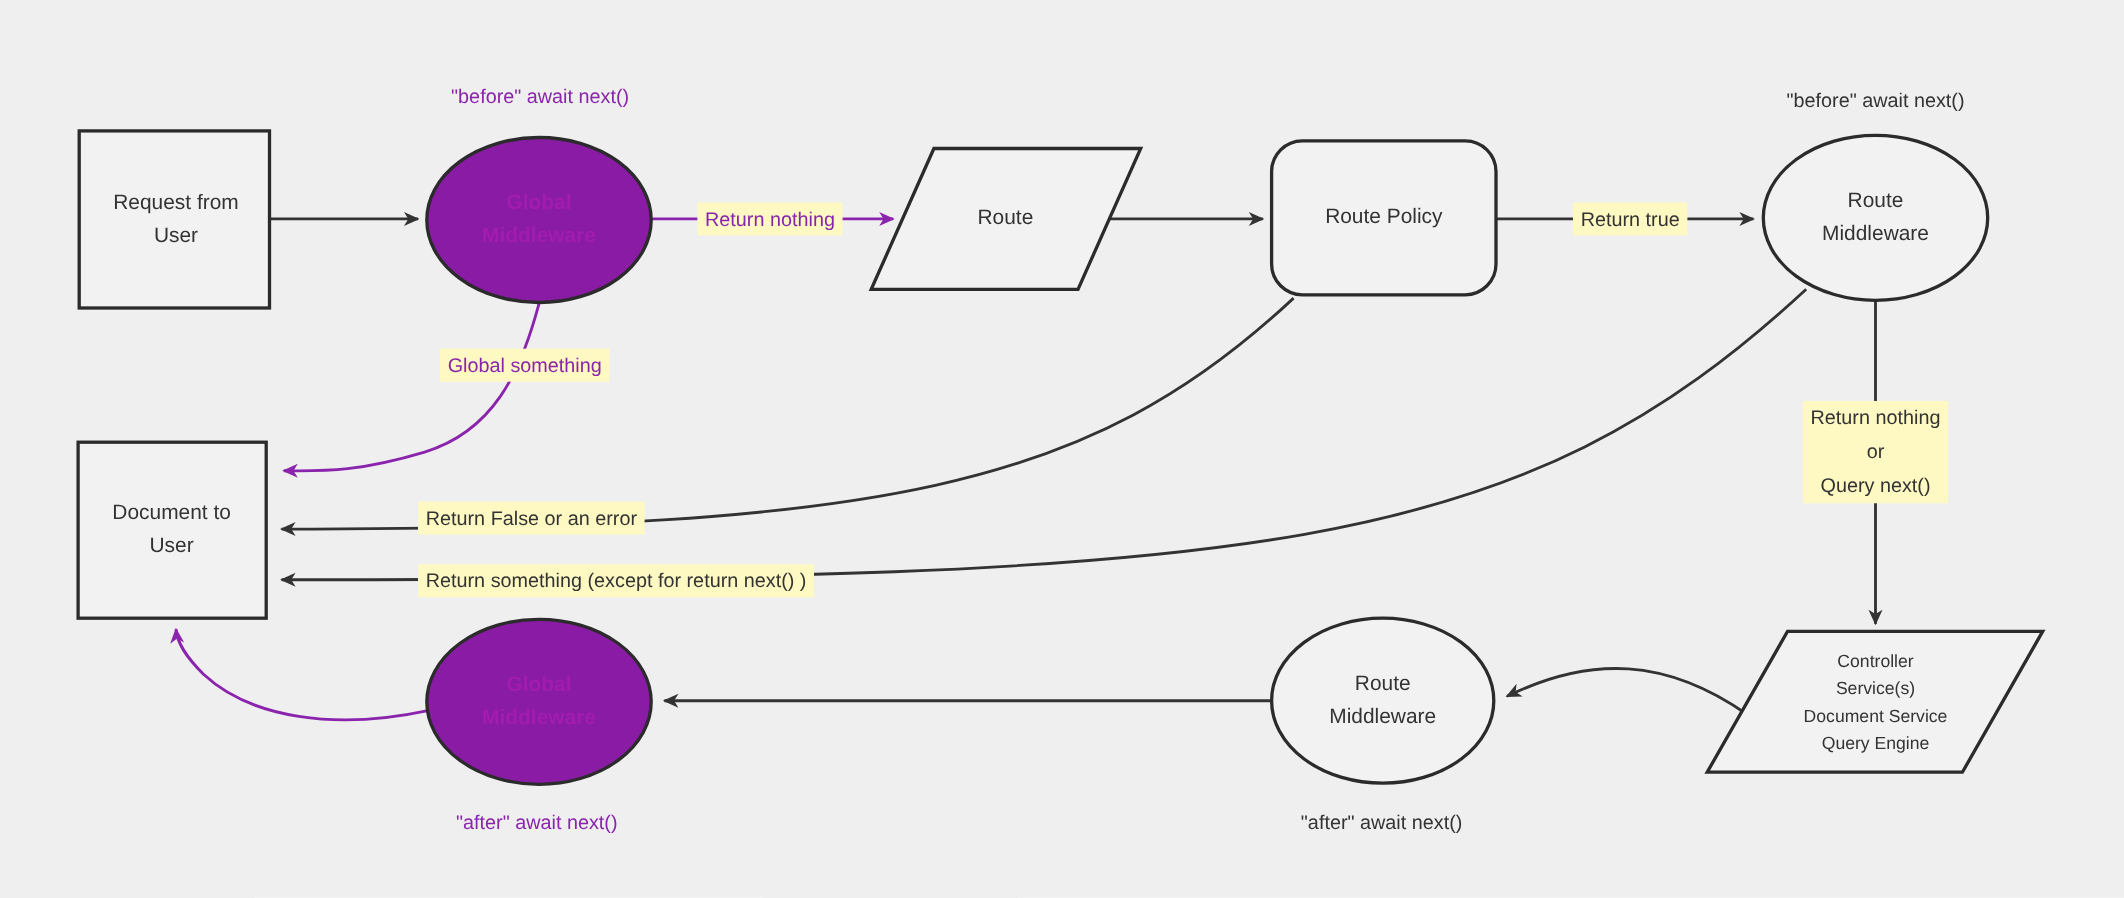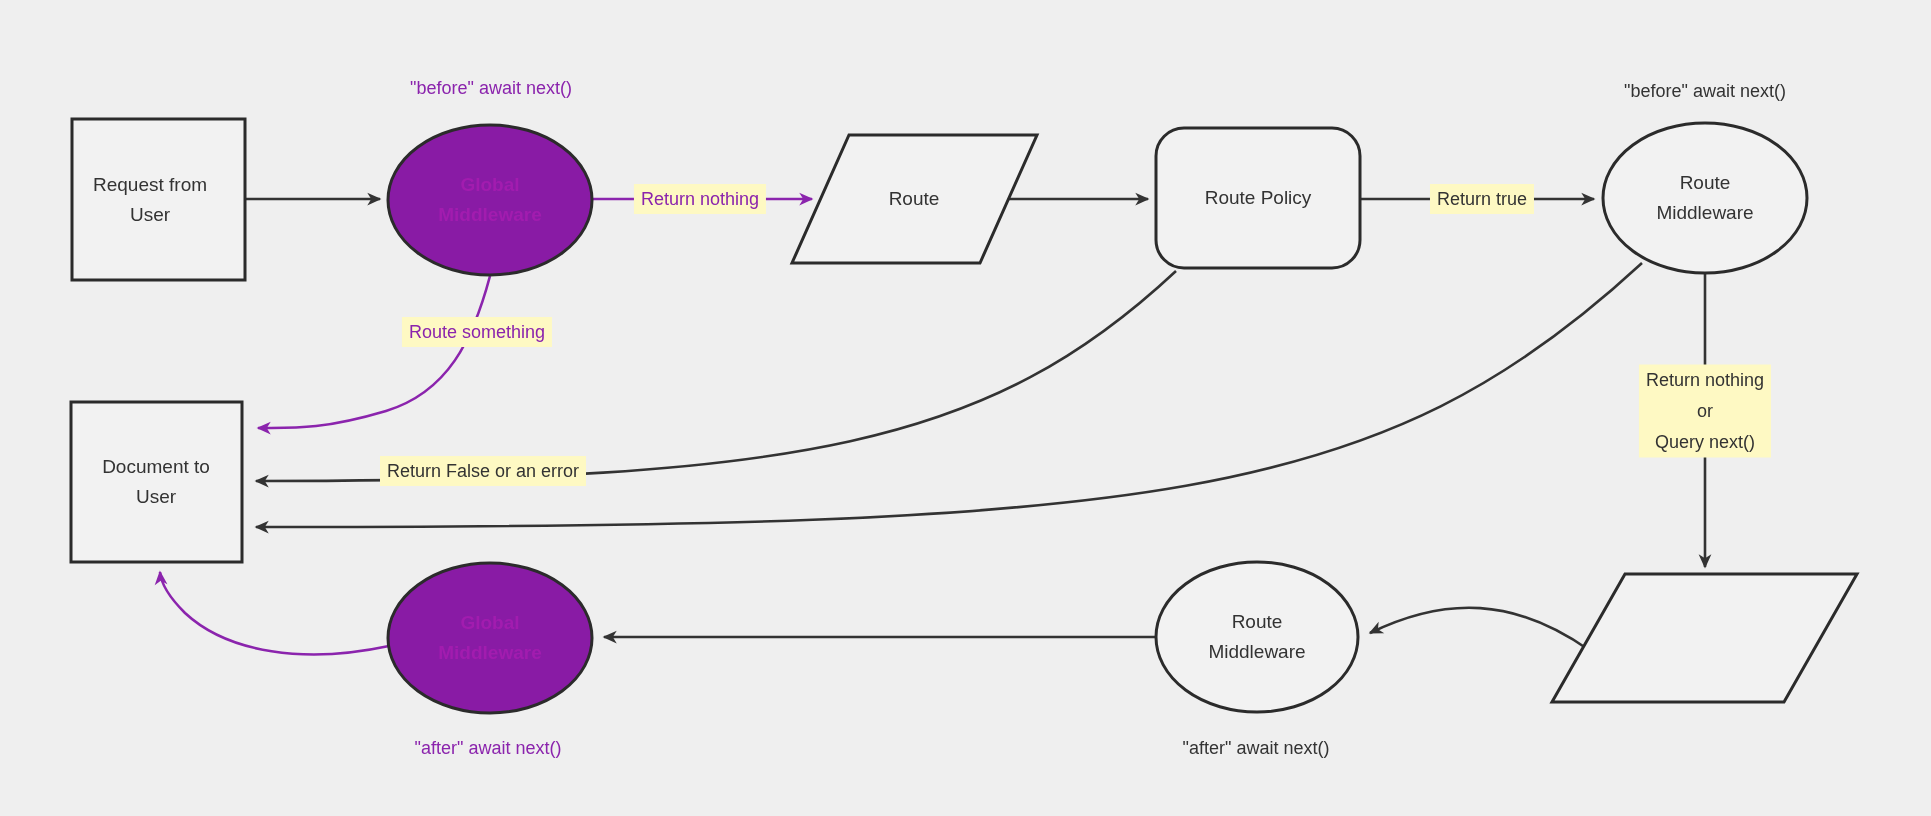--- a/index.html
+++ b/index.html
@@ -72,21 +72,21 @@
       <polygon points="849,135 1037,135 980,263 792,263" fill="#f2f2f2"></polygon>
       <rect x="1156" y="128" width="204" height="140" rx="28" fill="#f2f2f2"></rect>
       <ellipse cx="1705" cy="198" rx="102" ry="75" fill="#f2f2f2"></ellipse>
       <rect x="71" y="402" width="171" height="160" fill="#f2f2f2"></rect>
       <polygon points="1625,574 1857,574 1784,702 1552,702" fill="#f2f2f2"></polygon>
       <ellipse cx="1257" cy="637" rx="101" ry="75" fill="#f2f2f2"></ellipse>
       <ellipse cx="490" cy="638" rx="102" ry="75" fill="#891ba5"></ellipse>
     </g>
   </svg>
 
-  <div class="node-label multi" style="left:150px; top:200px;">
+  <div class="node-label multi" style="left:160px; top:200px;">
     <div>Request from</div>
     <div>User</div>
   </div>
 
   <div class="node-label white multi" style="left:490px; top:200px;">
     <div>Global</div>
     <div>Middleware</div>
   </div>
 
   <div class="node-label" style="left:914px; top:199px;">Route</div>
@@ -96,43 +96,50 @@
   <div class="node-label multi" style="left:1705px; top:198px;">
     <div>Route</div>
     <div>Middleware</div>
   </div>
 
   <div class="node-label multi" style="left:156px; top:482px;">
     <div>Document to</div>
     <div>User</div>
   </div>
 
+  <div class="node-label small multi" style="left:1705px; top:639px;">
+    <div>Controller</div>
+    <div>Service(s)</div>
+    <div>Document Service</div>
+    <div>Query Engine</div>
+  </div>
 
   <div class="node-label multi" style="left:1257px; top:637px;">
     <div>Route</div>
     <div>Middleware</div>
   </div>
 
   <div class="node-label white multi" style="left:490px; top:638px;">
     <div>Global</div>
     <div>Middleware</div>
   </div>
 
   <div class="lbl purple" style="left:491px; top:88px;">"before" await next()</div>
 
   <div class="lbl" style="left:1705px; top:91px;">"before" await next()</div>
 
   <div class="lbl purple bg" style="left:700px; top:199px;">Return nothing</div>
 
   <div class="lbl bg" style="left:1462px; top:199px;margin-left:20px;">Return true</div>
 
-  <div class="lbl purple bg" style="left:477px; top:332px;">Route something</div>
+  <div class="lbl purple bg" style="left:477px; top:332px;">Global something</div>
 
   <div class="lbl bg left-anchor" style="left:380px; top:471px;">Return False or an error</div>
 
+  <div class="lbl bg left-anchor" style="left:380px; top:528px;">Return something (except for return next() )</div>
 
   <div class="lbl bg multi" style="left:1705px; top:411px; line-height:31px;">
     <div>Return nothing</div>
     <div>or</div>
     <div>Query next()</div>
   </div>
 
   <div class="lbl purple" style="left:488px; top:748px;">"after" await next()</div>
 
   <div class="lbl" style="left:1256px; top:748px;">"after" await next()</div>

